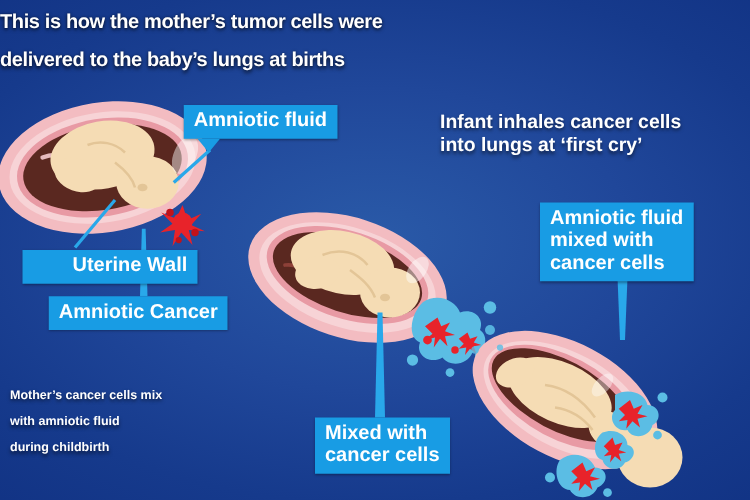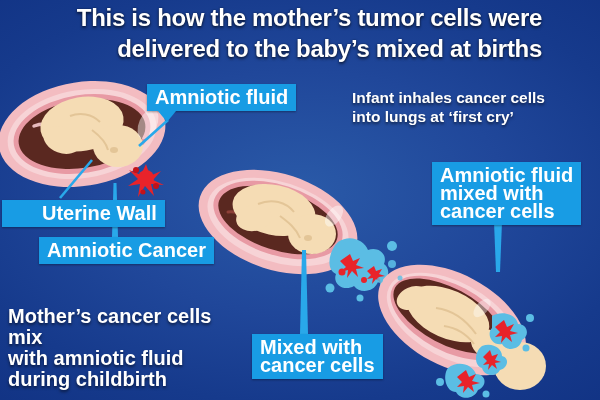--- a/index.html
+++ b/index.html
@@ -5,45 +5,45 @@
   html,body{margin:0;padding:0;}
   body{width:600px;height:400px;overflow:hidden;font-family:"Liberation Sans",sans-serif;}
 
   #infographic{
     position:relative;width:600px;height:400px;overflow:hidden;
     background:radial-gradient(ellipse 90% 80% at 50% 48%, #2a5aa8 0%, #20479a 38%, #163a8c 66%, #0f2f80 100%);
   }
 
   
   .title-block{
-    position:absolute;top:2px;left:0;width:542px;text-align:right;
-    color:#ffffff;font-weight:bold;font-size:24px;line-height:31px;
+    position:absolute;top:2px;left:0;width:542px;text-align:left;
+    color:#ffffff;font-weight:bold;font-size:16px;line-height:31px;
     letter-spacing:-0.3px;
     text-shadow:0 2px 3px rgba(0,0,0,.55), 0 0 2px rgba(0,0,0,.5);
   }
   .title-line{display:block;white-space:nowrap;}
 
   
   .plain-caption{
     position:absolute;color:#ffffff;font-weight:bold;text-align:left;
     text-shadow:0 2px 3px rgba(0,0,0,.55);
     line-height:19px;font-size:15.5px;
   }
   #caption-inhale{ top:88px; left:352px; width:246px; }
-  #caption-mix{ top:306px; left:8px; width:236px; font-size:20px; line-height:21px;}
+  #caption-mix{ top:306px; left:8px; width:236px; font-size:10px; line-height:21px;}
 
   
   .badge{
     position:absolute;background:#189ce4;color:#ffffff;font-weight:bold;
-    font-size:20px;line-height:18px;padding:4px 8px 5px 8px;text-align:center;
+    font-size:16px;line-height:18px;padding:4px 8px 5px 8px;text-align:center;
     white-space:pre-line;
     box-shadow:0 1px 2px rgba(0,0,0,.35);
   }
   #badge-amniotic{ top:84px; left:147px; }
-  #badge-uterine{ top:200px; left:2px;padding-left:40px; }
+  #badge-uterine{ top:200px; left:18px;padding-left:40px; }
   #badge-cervical{ top:237px; left:39px; }
   #badge-mixed{ top:334px; left:252px; text-align:left; }
   #badge-amniotic-mixed{ top:162px; left:432px; text-align:left; }
 
   
   .tail{
     position:absolute;width:0;height:0;
     border-left:9px solid transparent;border-right:9px solid transparent;
     border-top:11px solid #189ce4;
   }
@@ -167,21 +167,21 @@
 
     <polygon points="112,237 118,237 116.5,183 113.5,183" fill="#29a8ea"></polygon>
 
     <polygon points="300,334 308,334 306,250 302,250" fill="#29a8ea"></polygon>
 
     <polygon points="494,222 502,222 500,272 496,272" fill="#29a8ea"></polygon>
   </svg>
 
   <div class="title-block">
     <span class="title-line">This is how the mother’s tumor cells were</span>
-    <span class="title-line">delivered to the baby’s mixed at births</span>
+    <span class="title-line">delivered to the baby’s lungs at births</span>
   </div>
 
   <div class="plain-caption" id="caption-inhale" style="white-space:pre-line;">Infant inhales cancer cells
 into lungs at ‘first cry’</div>
 
   <div class="plain-caption" id="caption-mix" style="white-space:pre-line;">Mother’s cancer cells mix
 with amniotic fluid
 during childbirth</div>
 
   <div class="badge" id="badge-amniotic">Amniotic fluid</div>

